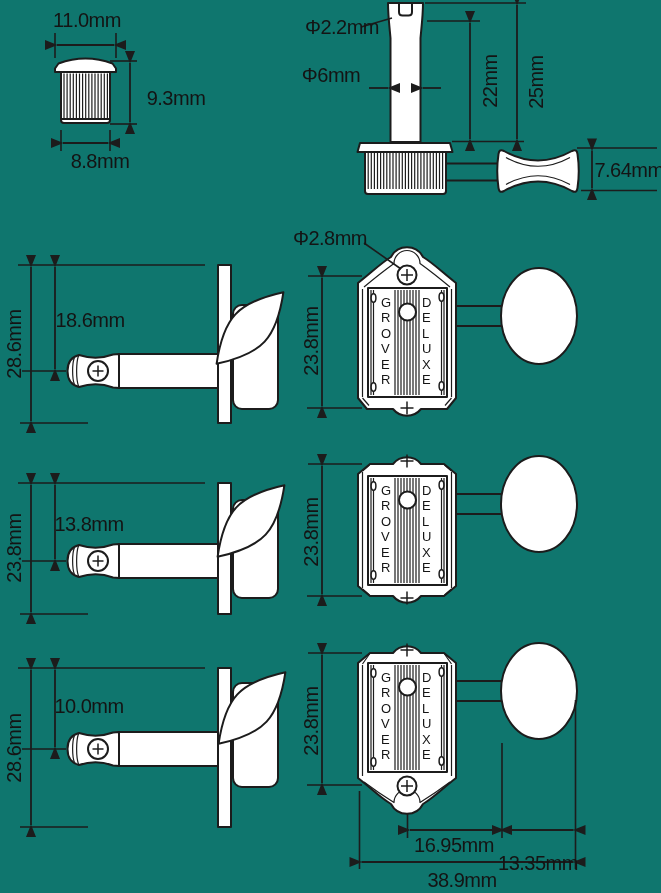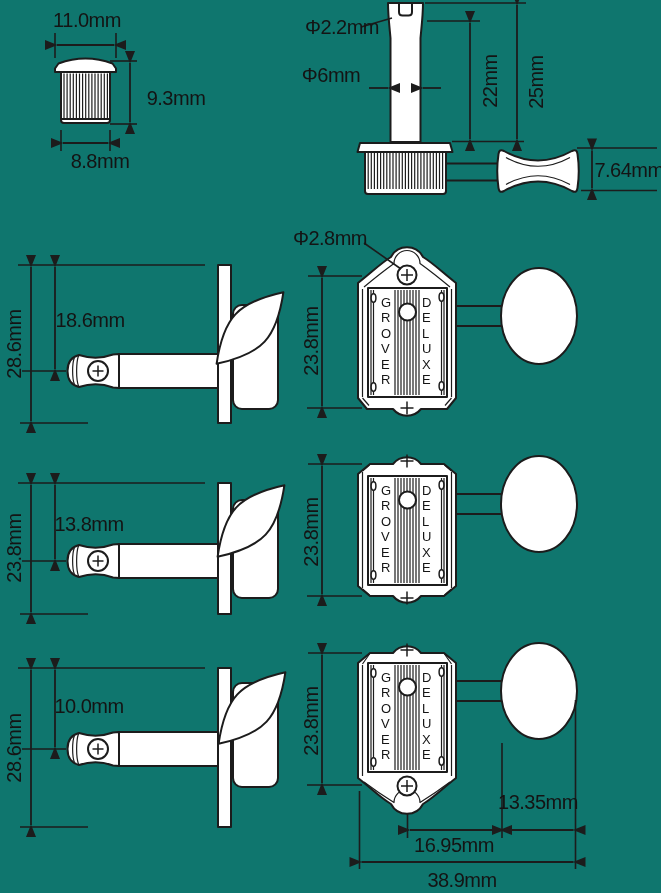--- a/index.html
+++ b/index.html
@@ -287,21 +287,21 @@
 
 <span class="lbl rot" style="left:14px;top:548px">23.8mm</span>
 <span class="lbl" style="left:89px;top:524px">13.8mm</span>
 <span class="lbl rot" style="left:311px;top:532px">23.8mm</span>
 
 <span class="lbl rot" style="left:14px;top:748px">28.6mm</span>
 <span class="lbl" style="left:89px;top:706px">10.0mm</span>
 <span class="lbl rot" style="left:311px;top:721px">23.8mm</span>
 
 <span class="lbl" style="left:454px;top:845px">16.95mm</span>
-<span class="lbl" style="left:538px;top:802px">13.35mm</span>
+<span class="lbl" style="left:538px;top:863px">13.35mm</span>
 <span class="lbl" style="left:462px;top:880px">38.9mm</span>
 
 <span class="brand" style="left:381px;top:295px">GROVER</span>
 <span class="brand" style="left:422px;top:295px">DELUXE</span>
 <span class="brand" style="left:381px;top:483px">GROVER</span>
 <span class="brand" style="left:422px;top:483px">DELUXE</span>
 <span class="brand" style="left:381px;top:670px">GROVER</span>
 <span class="brand" style="left:422px;top:670px">DELUXE</span>
 
 </div>

